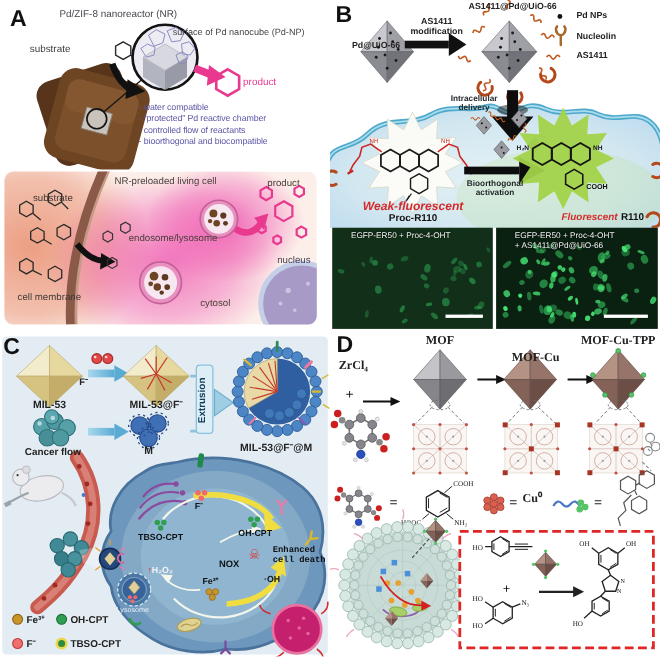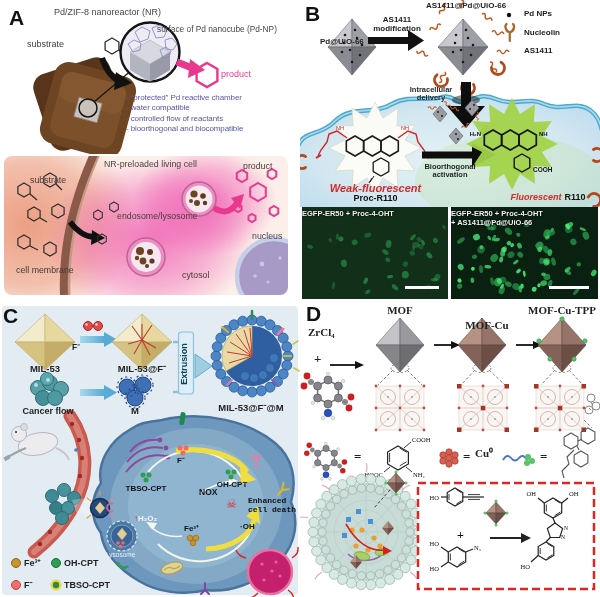--- a/index.html
+++ b/index.html
@@ -7,21 +7,21 @@
   .panel{position:absolute;}
   .L{position:absolute;white-space:nowrap;line-height:1.12;color:#222;font-family:"Liberation Sans",sans-serif;}
   .b{font-weight:bold;}
   .ctr{text-align:center;}
   .tag{font-size:21px;font-weight:bold;color:#111;}
   .serif{font-family:"Liberation Serif",serif;}
   svg{display:block;position:absolute;}
   svg text{font-family:"Liberation Sans",sans-serif;}
   svg text.sf{font-family:"Liberation Serif",serif;}
   .micro{position:absolute;overflow:hidden;}
-  .microlbl{position:absolute;left:0;top:2px;font-size:7.5px;font-weight:bold;color:#f2f2f2;text-shadow:0 0 2px #000;line-height:1.25;}
+  .microlbl{position:absolute;left:17px;top:2px;font-size:7.5px;font-weight:normal;color:#f2f2f2;text-shadow:0 0 2px #000;line-height:1.25;}
   .sbar{position:absolute;background:#fff;height:3.5px;bottom:10px;right:9px;}
 </style>
 </head>
 <body>
 
 <div class="stage">
 
   <div class="panel" id="panel-a" style="left:0;top:0;width:300px;height:300px;">
     <svg width="300" height="154" viewBox="0 0 300 154" style="left:0;top:0;">
       <defs>
@@ -77,22 +77,22 @@
       <path d="M177,62 L192,68" stroke="#e8398f" stroke-width="7"></path>
       <polygon points="190,59 205,70 188,78" fill="#e8398f"></polygon>
       <polygon points="207,63 217.4,69 217.4,81 207,87 196.6,81 196.6,69" fill="none" stroke="#e8398f" stroke-width="2.4"></polygon>
     </svg>
     <div class="L tag" style="left:9px;top:6px;">A</div>
     <div class="L" style="left:54px;top:7px;font-size:9px;color:#46464e;">Pd/ZIF-8 nanoreactor (NR)</div>
     <div class="L" style="left:157px;top:25px;font-size:8.3px;color:#46464e;">surface of Pd nanocube (Pd-NP)</div>
     <div class="L" style="left:27px;top:39px;font-size:9px;color:#3c3c42;">substrate</div>
     <div class="L" style="left:221px;top:69px;font-size:9px;color:#e8398f;">product</div>
     <div class="L" style="left:126px;top:93px;font-size:8px;line-height:10.4px;color:#5b55a5;letter-spacing:-0.1px;">
+      <div>- water compatible</div>
       <div>- “protected” Pd reactive chamber</div>
-      <div>- water compatible</div>
       <div>- controlled flow of reactants</div>
       <div>- bioorthogonal and biocompatible</div>
     </div>
 
     <svg width="300" height="143" viewBox="0 0 300 143" style="left:0;top:154px;">
       <defs>
         <clipPath id="clipA">
             <rect x="4" y="2" width="284" height="139" rx="8"></rect>
           </clipPath>
         <radialGradient id="gSal" cx="50%" cy="50%" r="50%">
@@ -720,21 +720,21 @@
     </svg>
     <div class="L tag" style="left:3px;top:4px;">C</div>
     <div class="L b ctr" style="left:20px;top:64px;width:50px;font-size:9.5px;">MIL-53</div>
     <div class="L b" style="left:72px;top:43px;font-size:8.5px;">F⁻</div>
     <div class="L b ctr" style="left:108px;top:64px;width:68px;font-size:9.5px;">MIL-53@F⁻</div>
     <div class="L b ctr" style="left:204px;top:103px;width:94px;font-size:9.5px;">MIL-53@F⁻@M</div>
     <div class="L b ctr" style="left:14px;top:106px;width:68px;font-size:9px;">Cancer flow</div>
     <div class="L b ctr" style="left:127px;top:106px;width:16px;font-size:9.5px;">M</div>
     <div class="L b ctr" style="left:114px;top:185px;width:64px;font-size:8px;color:#0e1216;">TBSO-CPT</div>
     <div class="L b" style="left:177px;top:157px;font-size:8px;color:#0e1216;">F⁻</div>
-    <div class="L b" style="left:177px;top:188px;font-size:8.5px;color:#0e1216;padding-left:22px;">NOX</div>
+    <div class="L b" style="left:177px;top:208px;font-size:8.5px;color:#0e1216;padding-left:22px;">NOX</div>
     <div class="L b ctr" style="left:208px;top:181px;width:48px;font-size:8px;color:#0e1216;">OH-CPT</div>
     <div class="L b" style="left:134px;top:215px;font-size:8px;">
       <span style="color:#e03030;">↑</span><span style="color:#f2f4f6;">H₂O₂</span>
     </div>
     <div class="L b" style="left:184px;top:225px;font-size:8px;color:#0e1216;">Fe³⁺</div>
     <div class="L b" style="left:240px;top:223px;font-size:8px;color:#0e1216;">·OH</div>
     <div class="L" style="left:226px;top:198px;font-size:12px;color:#e03030;">☠</div>
     <div class="L b" style="left:248px;top:197px;font-size:8px;color:#0e1216;font-family:Liberation Mono, monospace;">
       <div>Enhanced</div>
       <div>cell death</div>

